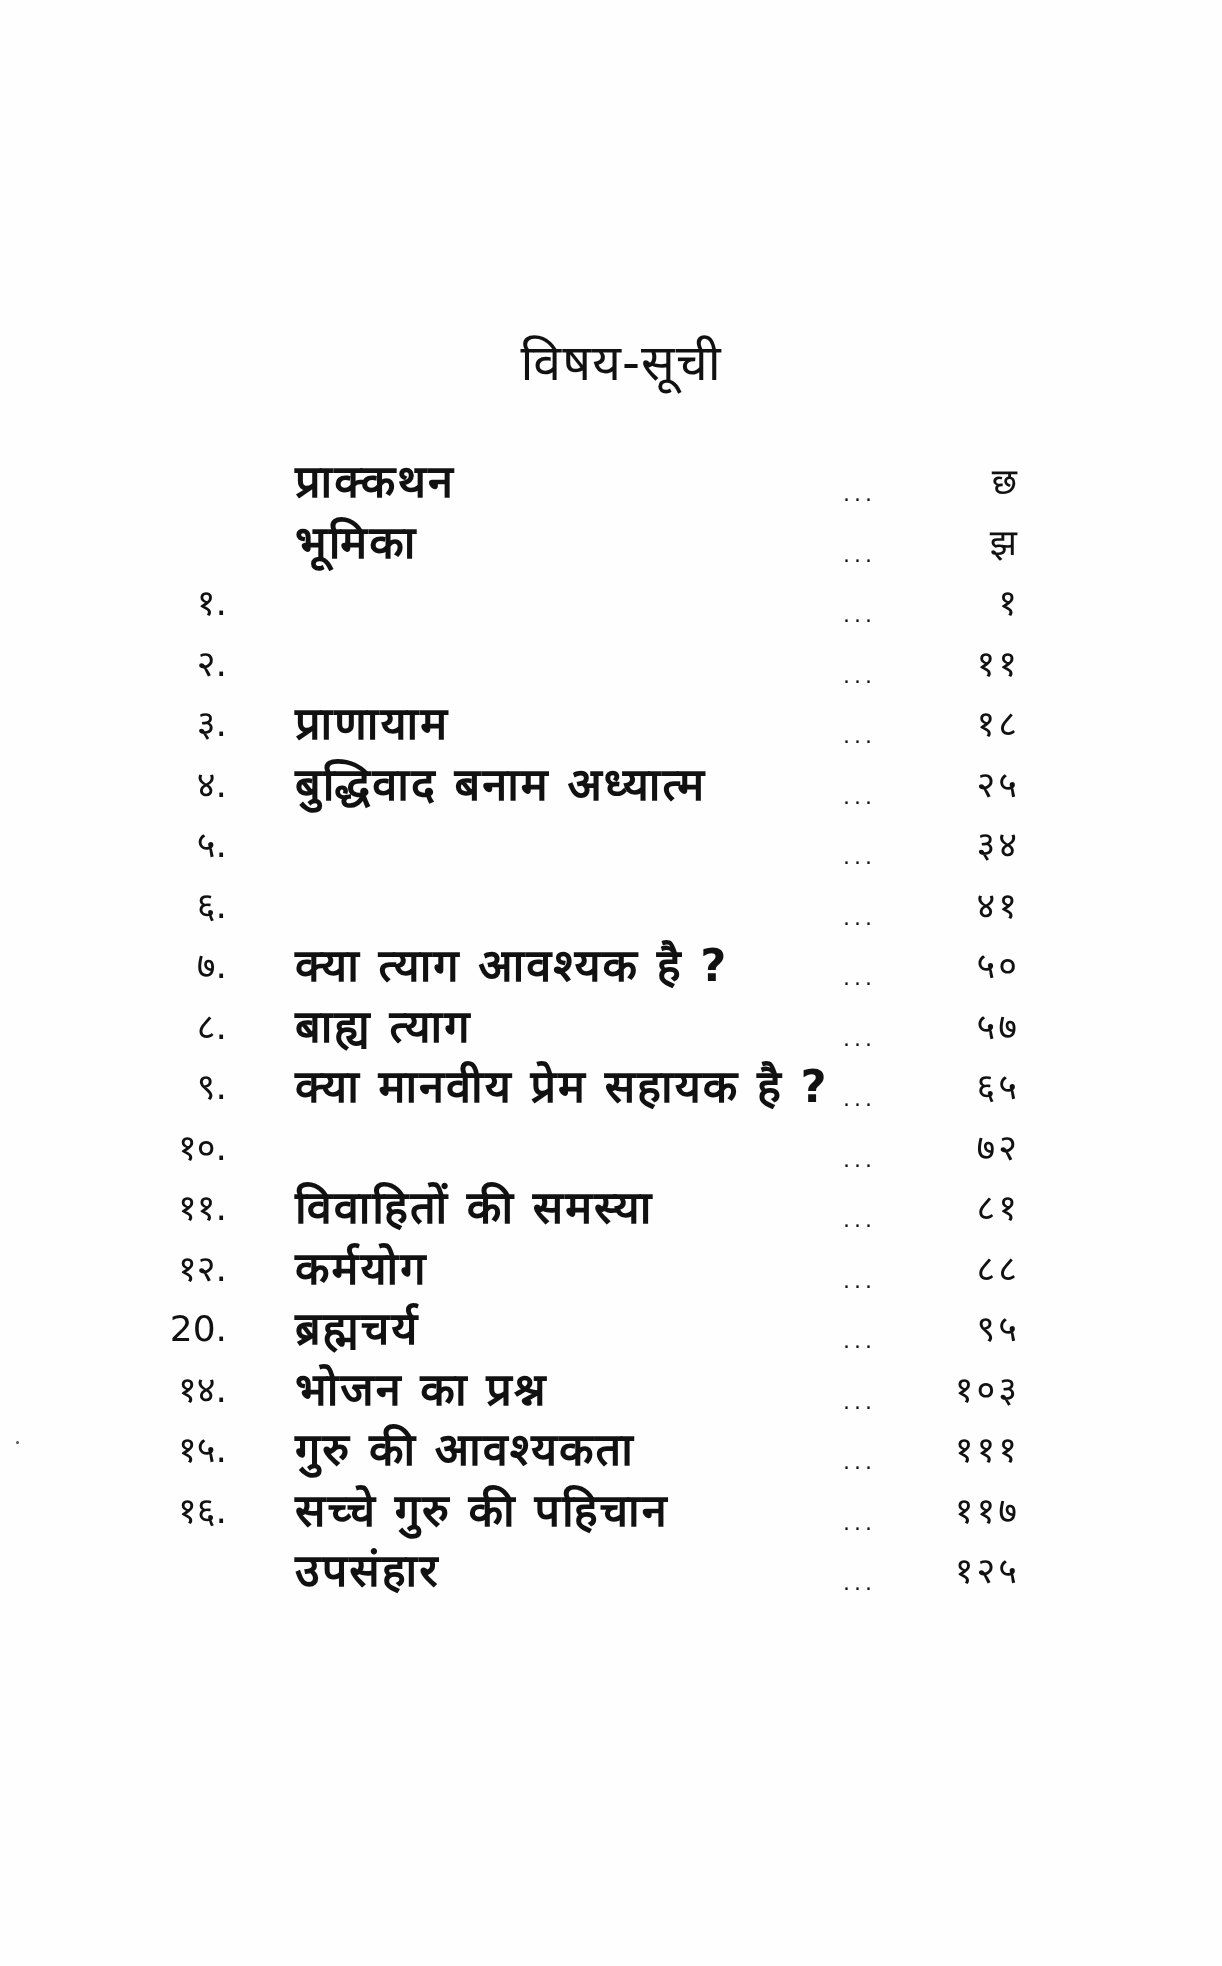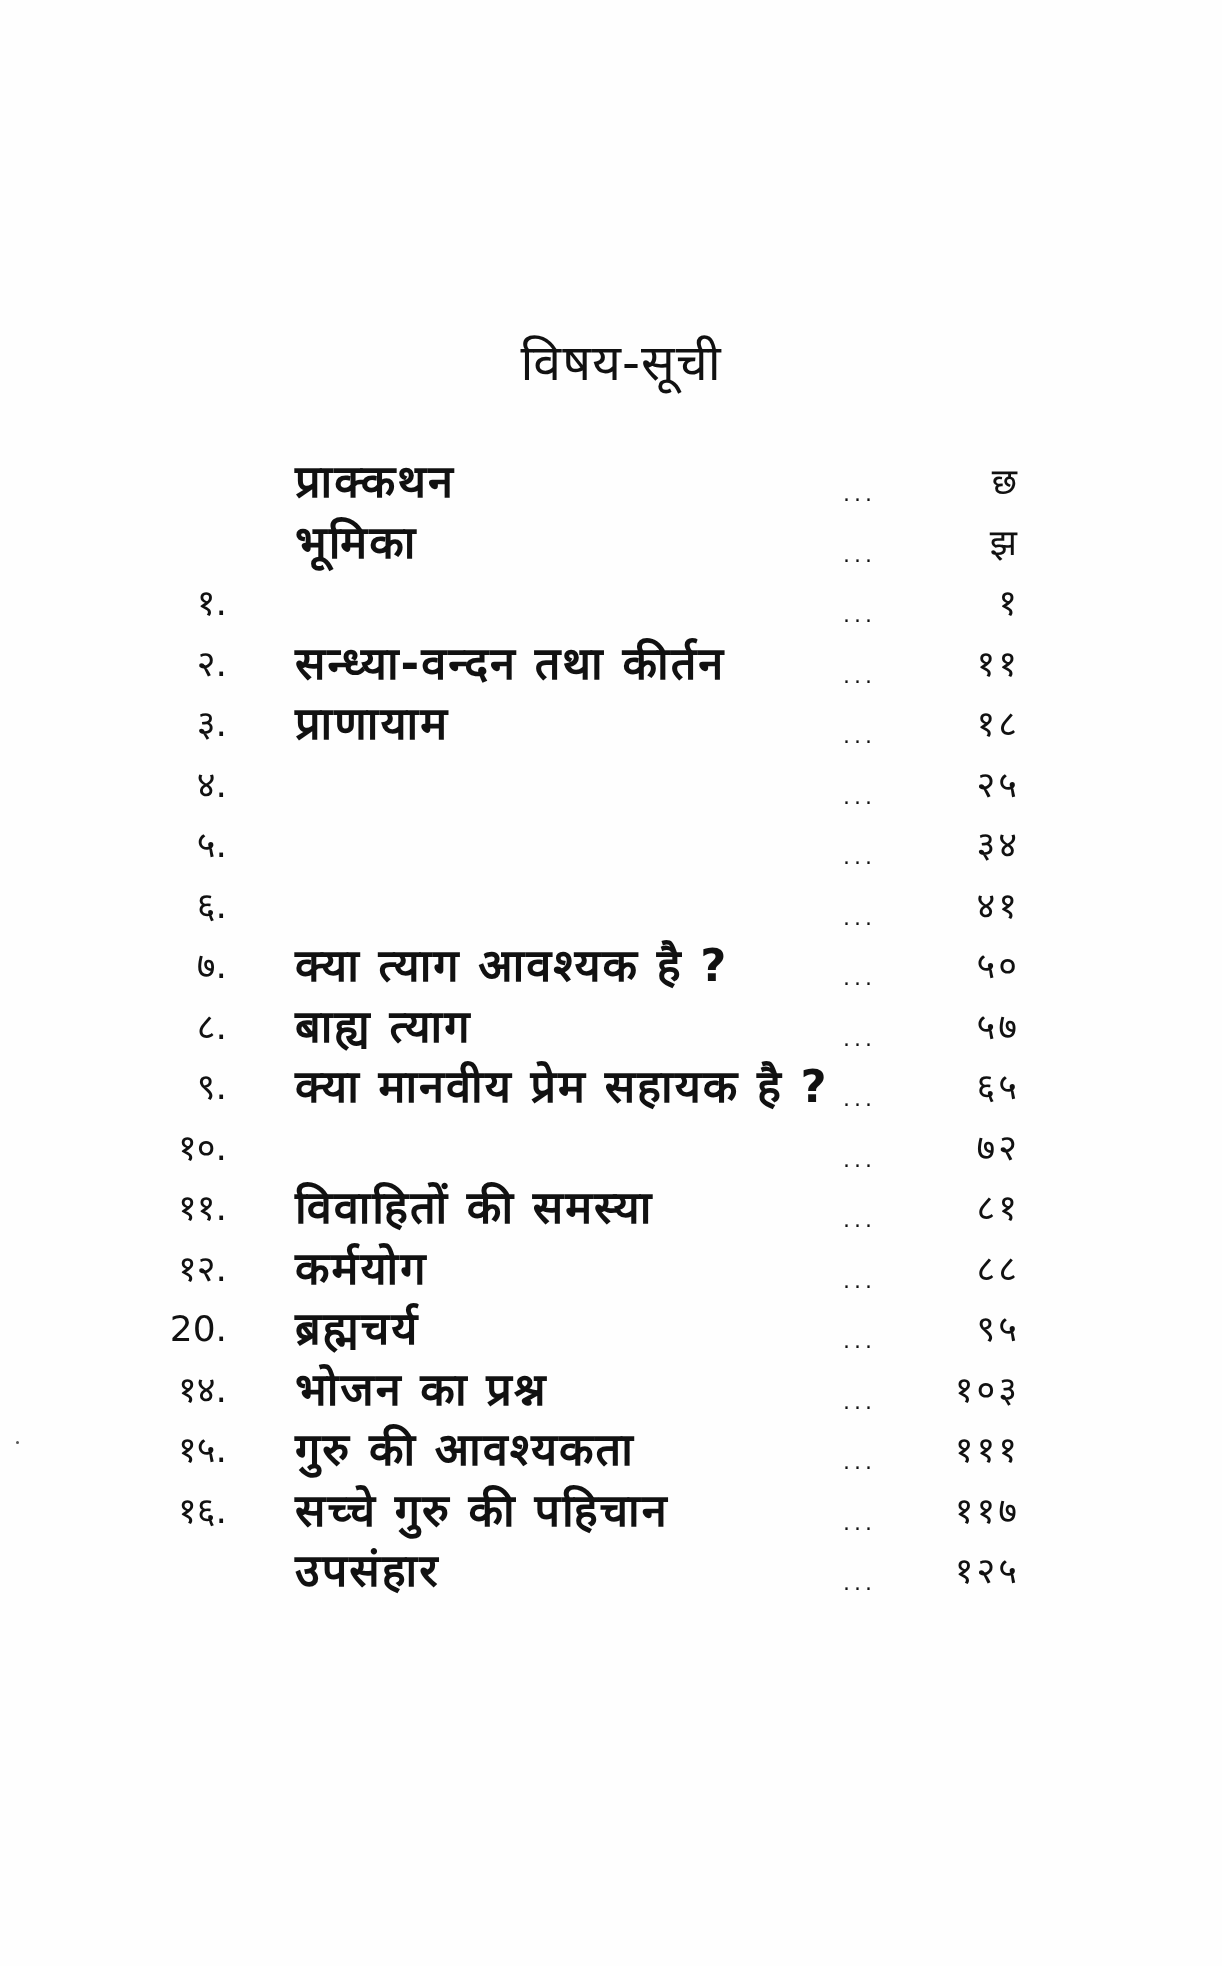--- a/index.html
+++ b/index.html
@@ -115,32 +115,32 @@
       <span class="leader">...</span>
       <span class="page-no">झ</span>
     </div>
     <div class="row">
       <span class="num">१.</span>
       <span class="leader">...</span>
       <span class="page-no">१</span>
     </div>
     <div class="row">
       <span class="num">२.</span>
-      <span class="label">सन्ध्या-वन्दन तथा कीर्तन</span>
       <span class="leader">...</span>
       <span class="page-no">११</span>
     </div>
     <div class="row">
       <span class="num">३.</span>
       <span class="label">प्राणायाम</span>
       <span class="leader">...</span>
       <span class="page-no">१८</span>
     </div>
     <div class="row">
       <span class="num">४.</span>
+      <span class="label">बुद्धिवाद बनाम अध्यात्म</span>
       <span class="leader">...</span>
       <span class="page-no">२५</span>
     </div>
     <div class="row">
       <span class="num">५.</span>
       <span class="leader">...</span>
       <span class="page-no">३४</span>
     </div>
     <div class="row">
       <span class="num">६.</span>

